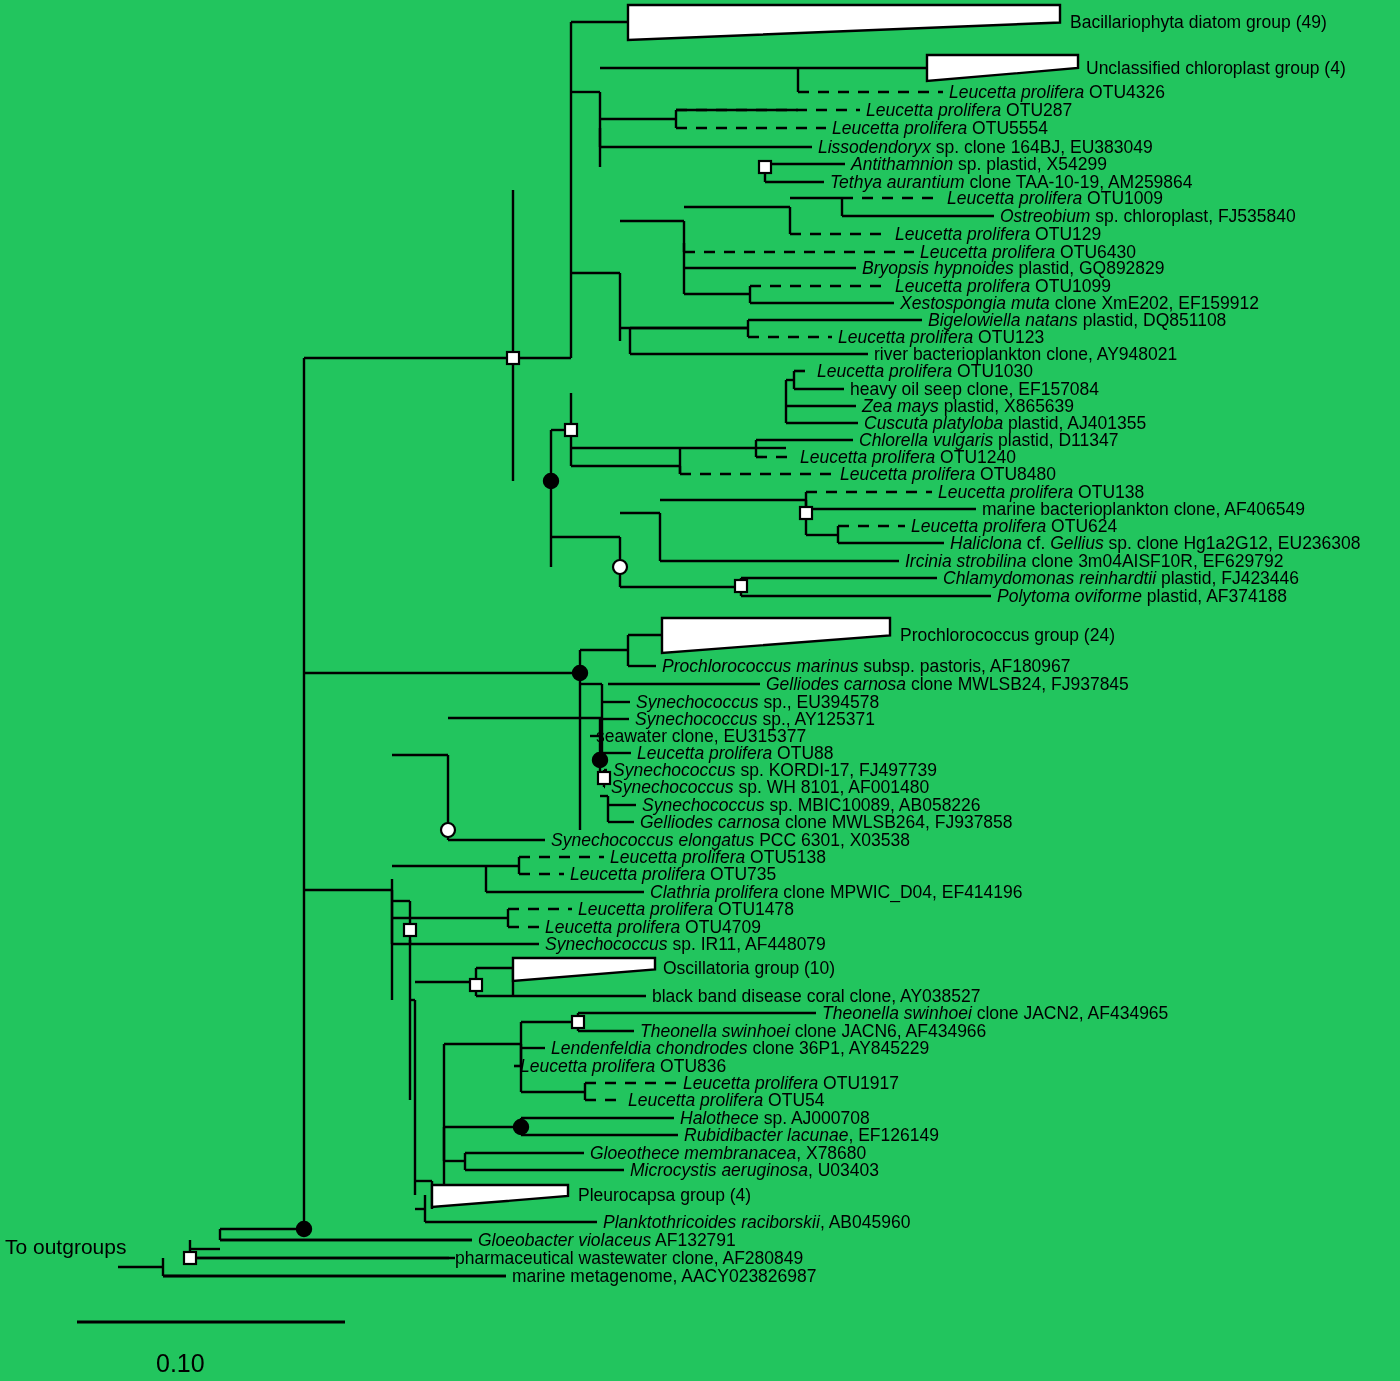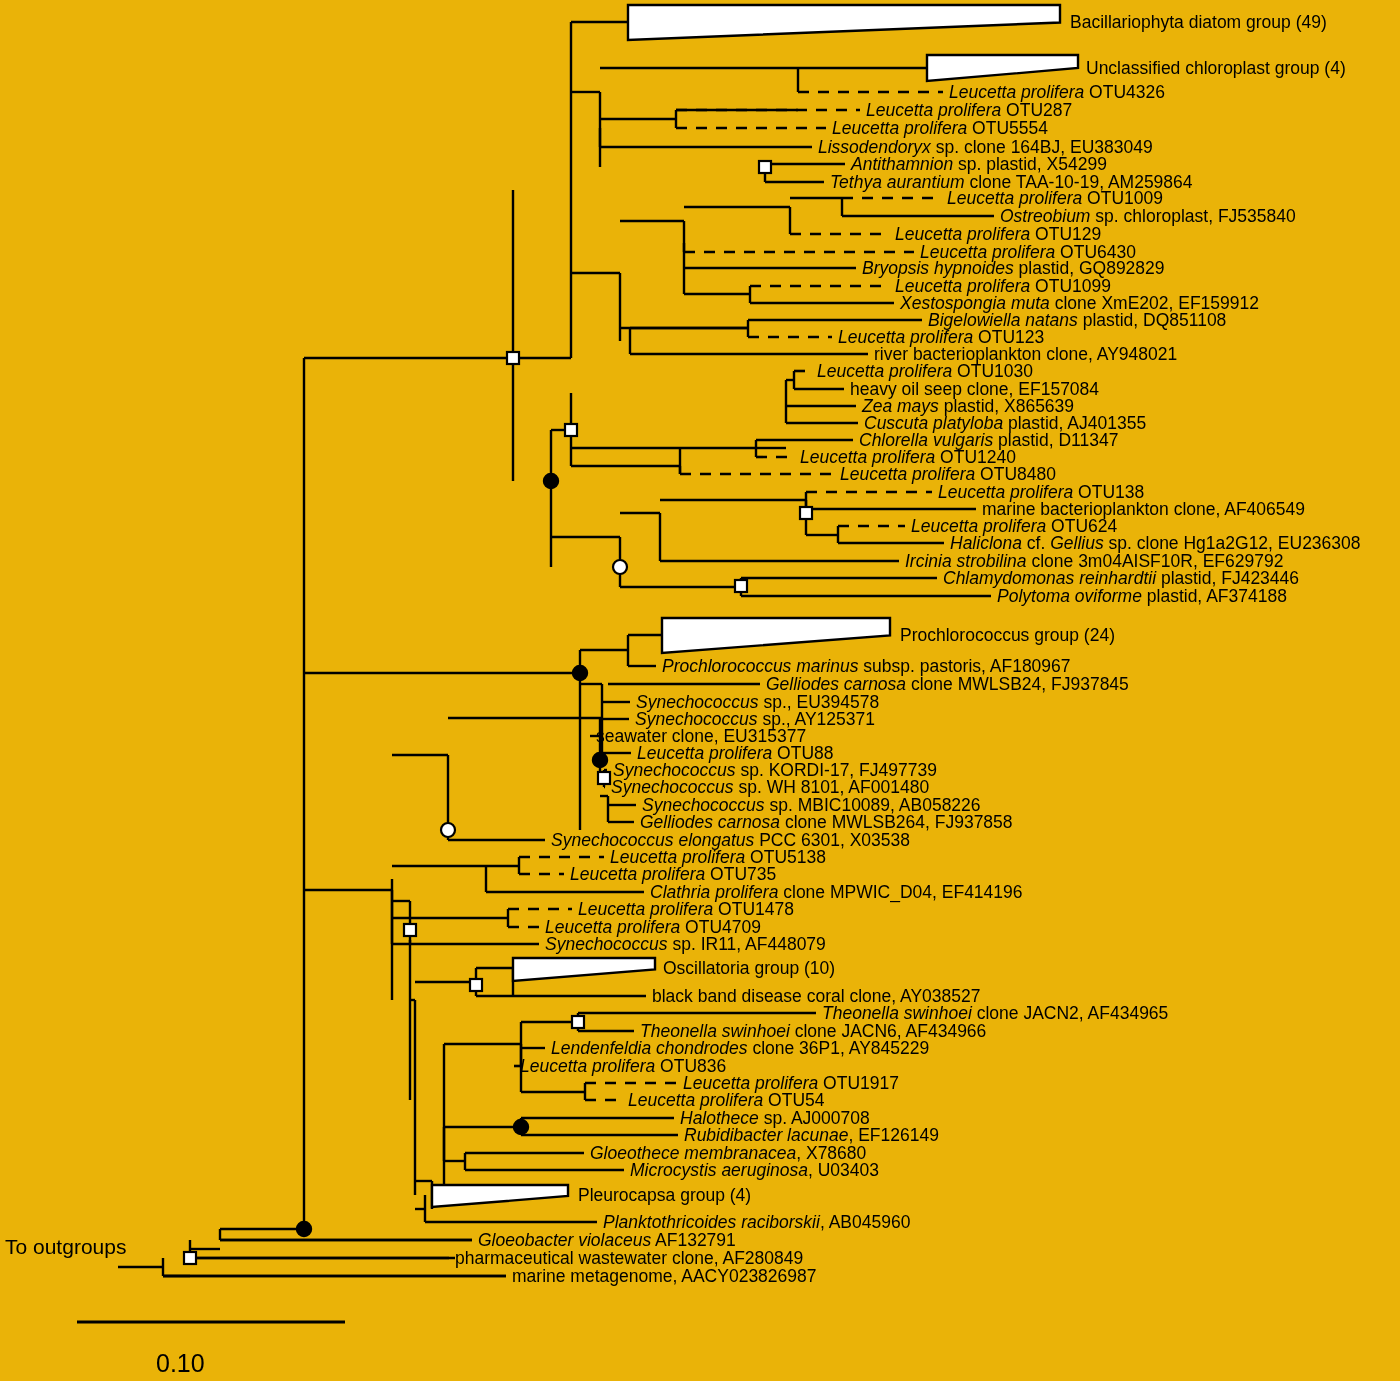--- a/index.html
+++ b/index.html
@@ -4,21 +4,21 @@
 <style>
   html, body {
     margin: 0;
     padding: 0;
     background: #ffffff;
   }
   #root {
     position: relative;
     width: 1400px;
     height: 1381px;
-    background: #eab308;
+    background: #22c55e;
     font-family: "Liberation Sans", sans-serif;
     overflow: hidden;
   }
   svg#tree-svg {
     position: absolute;
     left: 0;
     top: 0;
     width: 1400px;
     height: 1381px;
     display: block;

